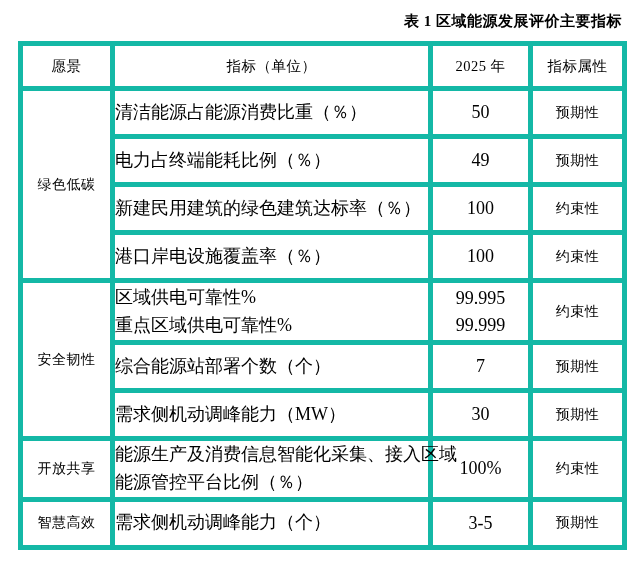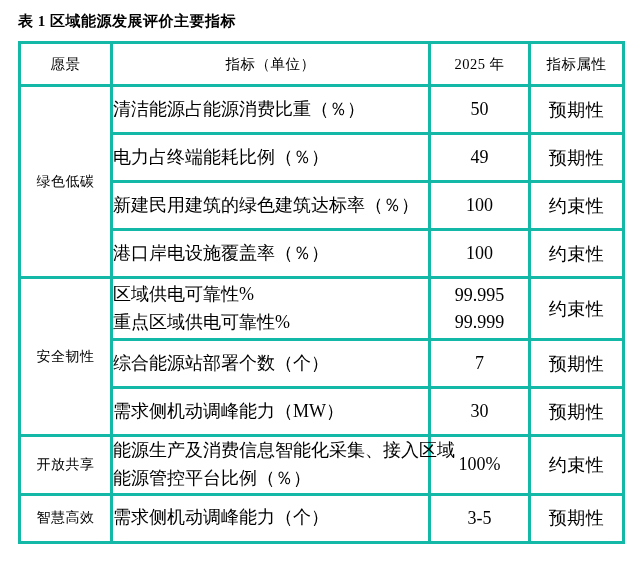--- a/index.html
+++ b/index.html
@@ -15,35 +15,35 @@
     -webkit-font-smoothing: antialiased;
   }
   .page {
     width: 640px;
     height: 570px;
     box-sizing: border-box;
     padding: 10px 18px 0 18px;
     position: relative;
   }
   .table-title {
-    text-align: left;
+    text-align: right;
     font-size: 15px;
     font-weight: bold;
     letter-spacing: 0.5px;
     margin: 2px 0 10px 0;
     font-family: "Liberation Serif", "DejaVu Serif", serif;
   }
   table.maintable {
     border-collapse: collapse;
     width: 604px;
     table-layout: fixed;
     border: 1px solid #000;
   }
   table.maintable td, table.maintable th {
-    border: 3px solid #14b8a6;
+    border: 5px solid #14b8a6;
     padding: 0;
     vertical-align: middle;
     font-weight: normal;
   }
   .hdr-cell {
     text-align: center;
     font-weight: bold;
     font-size: 14.5px;
     height: 40px;
     letter-spacing: 0.5px;
@@ -59,21 +59,21 @@
     padding: 8px 10px 8px 14px;
     line-height: 1.55;
   }
   .value-cell {
     text-align: center;
     font-size: 18px;
     line-height: 1.5;
   }
   .attr-cell {
     text-align: center;
-    font-size: 18px;
+    font-size: 14px;
     letter-spacing: 0.5px;
   }
   .row-h {
     height: 48px;
   }
   .row-h2 {
     height: 62px;
   }
   .row-h3 {
     height: 58px;

